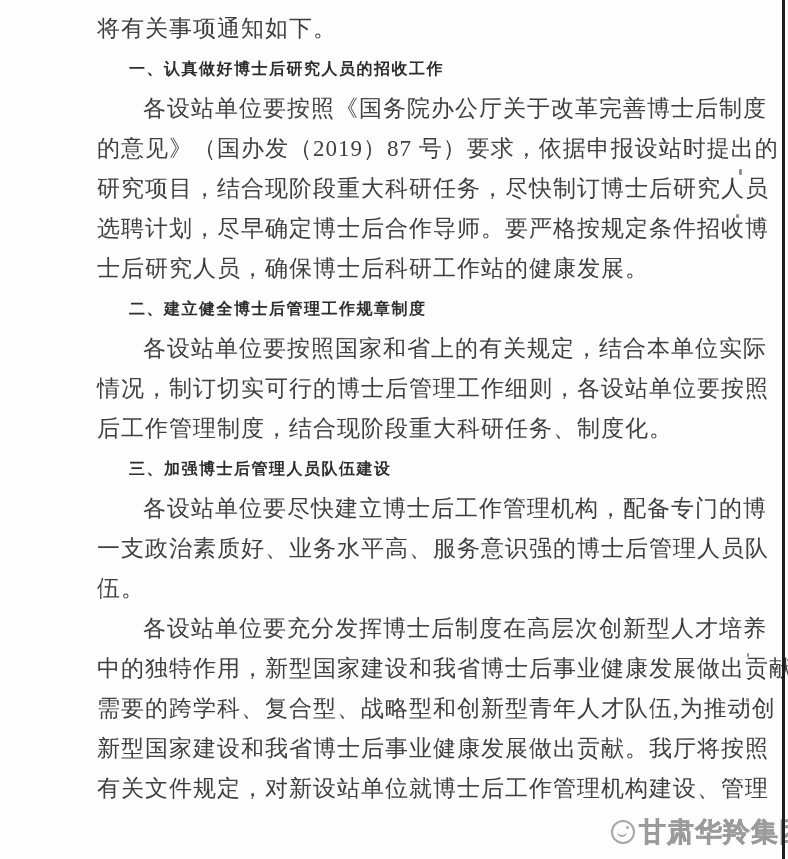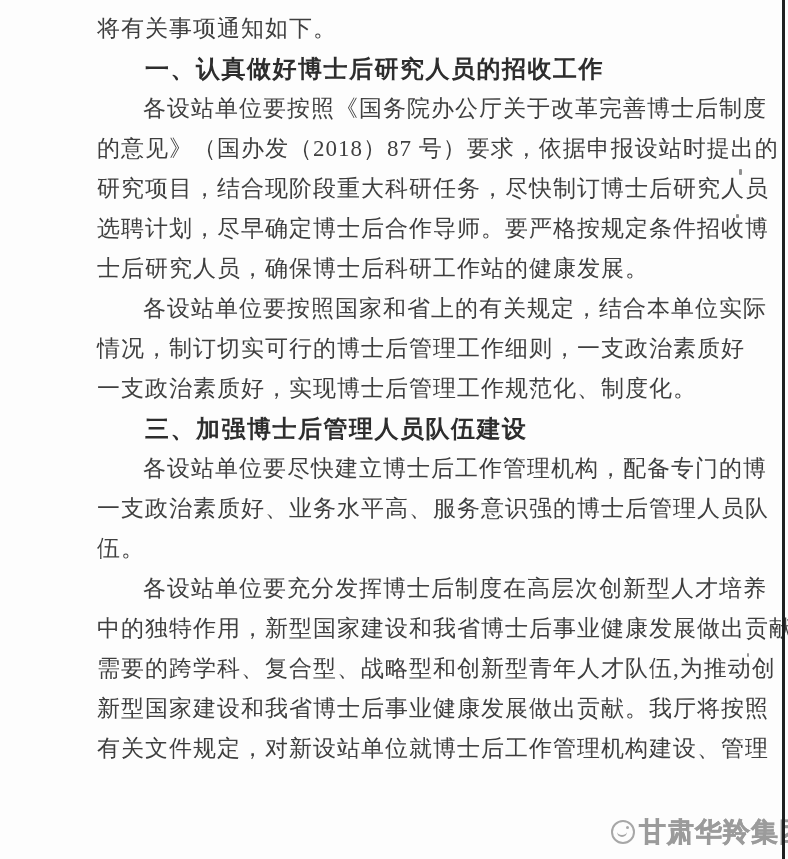--- a/index.html
+++ b/index.html
@@ -33,21 +33,21 @@
     text-align-last:justify;
     text-justify:inter-character;
   }
   .line.ind{
     text-indent:2em;
   }
   .line.head{
     font-family:"Liberation Sans","DejaVu Sans",sans-serif;
     font-weight:700;
     color:#2d2d2d;
-    font-size:24px;
+    font-size:16px;
     padding-left:2em;
     letter-spacing:1.5px;
   }
   .scan-edge{
     position:absolute;
     top:0;right:3px;
     width:3px;height:859px;
     background:#1f1f1f;
   }
   .speck{
@@ -107,29 +107,30 @@
 
 <div class="page">
 
   <div class="doc">
 
     <div class="line">将有关事项通知如下。</div>
 
     <div class="line head">一、认真做好博士后研究人员的招收工作</div>
 
     <div class="line fill ind">各设站单位要按照《国务院办公厅关于改革完善博士后制度</div>
-    <div class="line fill">的意见》（国办发（2018）87 号）要求，依据申报设站时提出的</div>
+    <div class="line fill">的意见》（国办发（2019）87 号）要求，依据申报设站时提出的</div>
     <div class="line fill">研究项目，结合现阶段重大科研任务，尽快制订博士后研究人员</div>
     <div class="line fill">选聘计划，尽早确定博士后合作导师。要严格按规定条件招收博</div>
     <div class="line">士后研究人员，确保博士后科研工作站的健康发展。</div>
 
+    <div class="line head">二、建立健全博士后管理工作规章制度</div>
 
     <div class="line fill ind">各设站单位要按照国家和省上的有关规定，结合本单位实际</div>
-    <div class="line fill">情况，制订切实可行的博士后管理工作细则，一支政治素质好</div>
-    <div class="line">一支政治素质好，实现博士后管理工作规范化、制度化。</div>
+    <div class="line fill">情况，制订切实可行的博士后管理工作细则，各设站单位要按照</div>
+    <div class="line">后工作管理制度，结合现阶段重大科研任务、制度化。</div>
 
     <div class="line head">三、加强博士后管理人员队伍建设</div>
 
     <div class="line fill ind">各设站单位要尽快建立博士后工作管理机构，配备专门的博</div>
     <div class="line fill">一支政治素质好、业务水平高、服务意识强的博士后管理人员队</div>
     <div class="line">伍。</div>
 
     <div class="line fill ind">各设站单位要充分发挥博士后制度在高层次创新型人才培养</div>
     <div class="line fill">中的独特作用，新型国家建设和我省博士后事业健康发展做出贡献</div>
     <div class="line fill">需要的跨学科、复合型、战略型和创新型青年人才队伍,为推动创</div>

